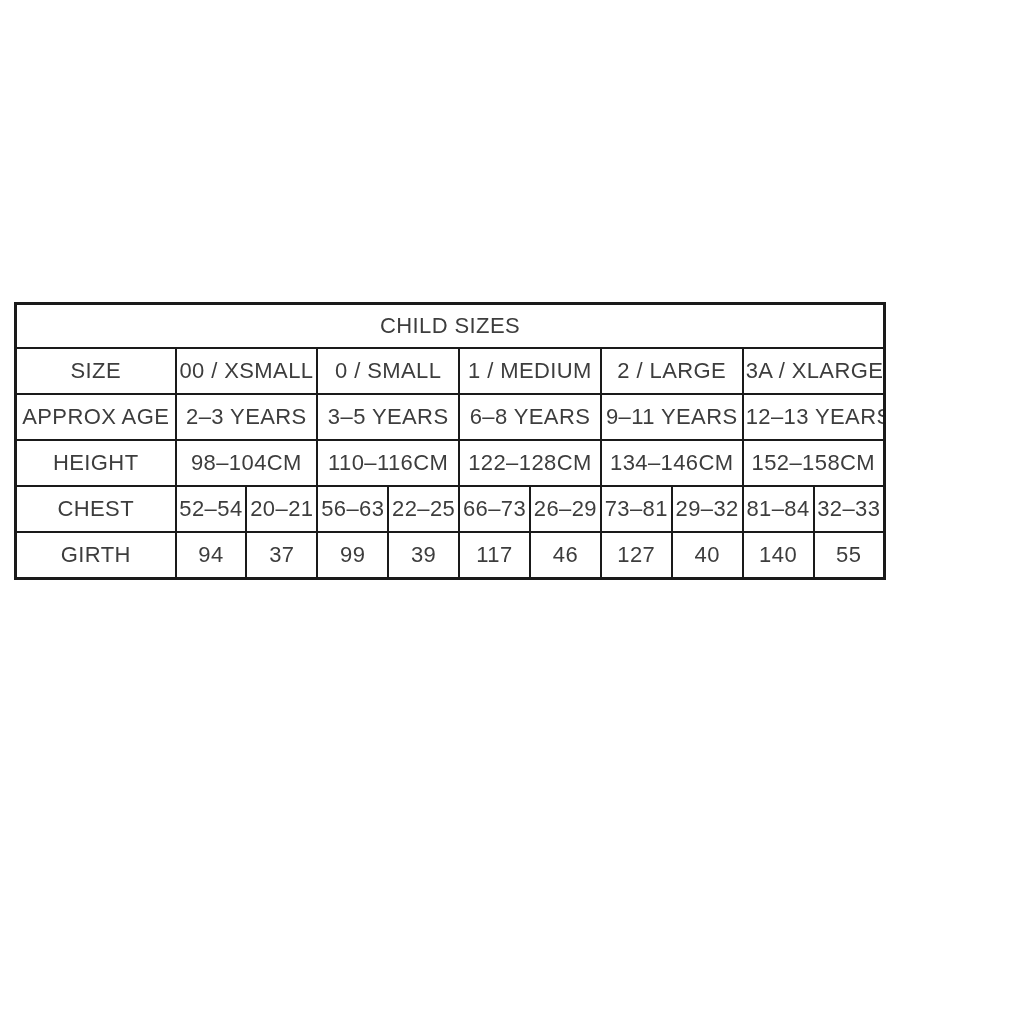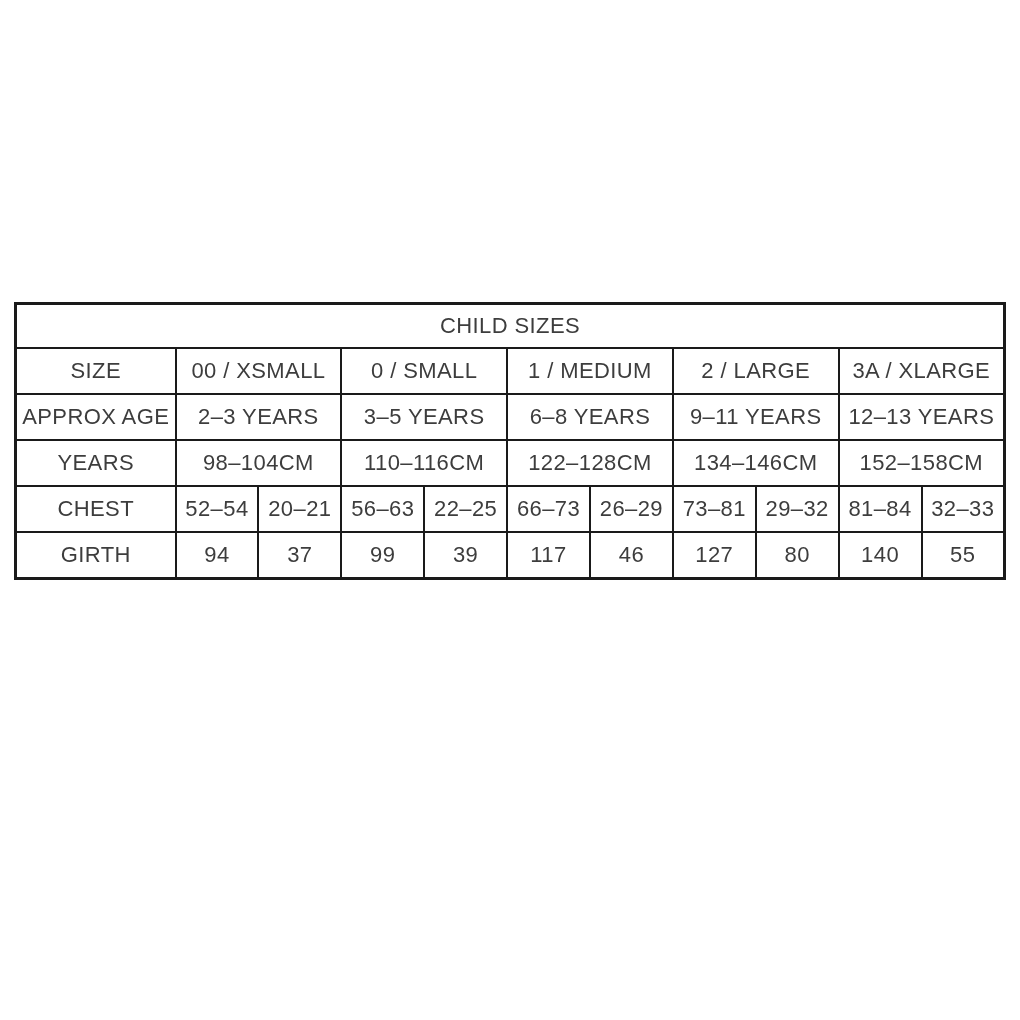--- a/index.html
+++ b/index.html
@@ -10,21 +10,21 @@
     width: 1020px;
     height: 1020px;
     background: #ffffff;
     font-family: "Liberation Sans", sans-serif;
     position: relative;
   }
   table.size-chart {
     position: absolute;
     left: 14px;
     top: 302px;
-    width: 992px;
+    width: 872px;
     border-collapse: collapse;
     table-layout: fixed;
     border: 3px solid #1a1a1a;
     color: #3d3d3d;
     font-size: 22px;
     letter-spacing: 0.4px;
   }
   table.size-chart td {
     border: 2px solid #1a1a1a;
     text-align: center;
@@ -65,21 +65,21 @@
   <tr>
     <td>APPROX AGE</td>
     <td colspan="2">2–3 YEARS</td>
     <td colspan="2">3–5 YEARS</td>
     <td colspan="2">6–8 YEARS</td>
     <td colspan="2">9–11 YEARS</td>
     <td colspan="2">12–13 YEARS</td>
   </tr>
 
   <tr>
-    <td>YEARS</td>
+    <td>HEIGHT</td>
     <td colspan="2">98–104CM</td>
     <td colspan="2">110–116CM</td>
     <td colspan="2">122–128CM</td>
     <td colspan="2">134–146CM</td>
     <td colspan="2">152–158CM</td>
   </tr>
 
 
   <tr>
     <td>CHEST</td>
@@ -99,18 +99,18 @@
 
   <tr>
     <td>GIRTH</td>
     <td>94</td>
     <td>37</td>
     <td>99</td>
     <td>39</td>
     <td>117</td>
     <td>46</td>
     <td>127</td>
-    <td>80</td>
+    <td>40</td>
     <td>140</td>
     <td>55</td>
   </tr>
 </tbody>
   </table>
 
 </body></html>

